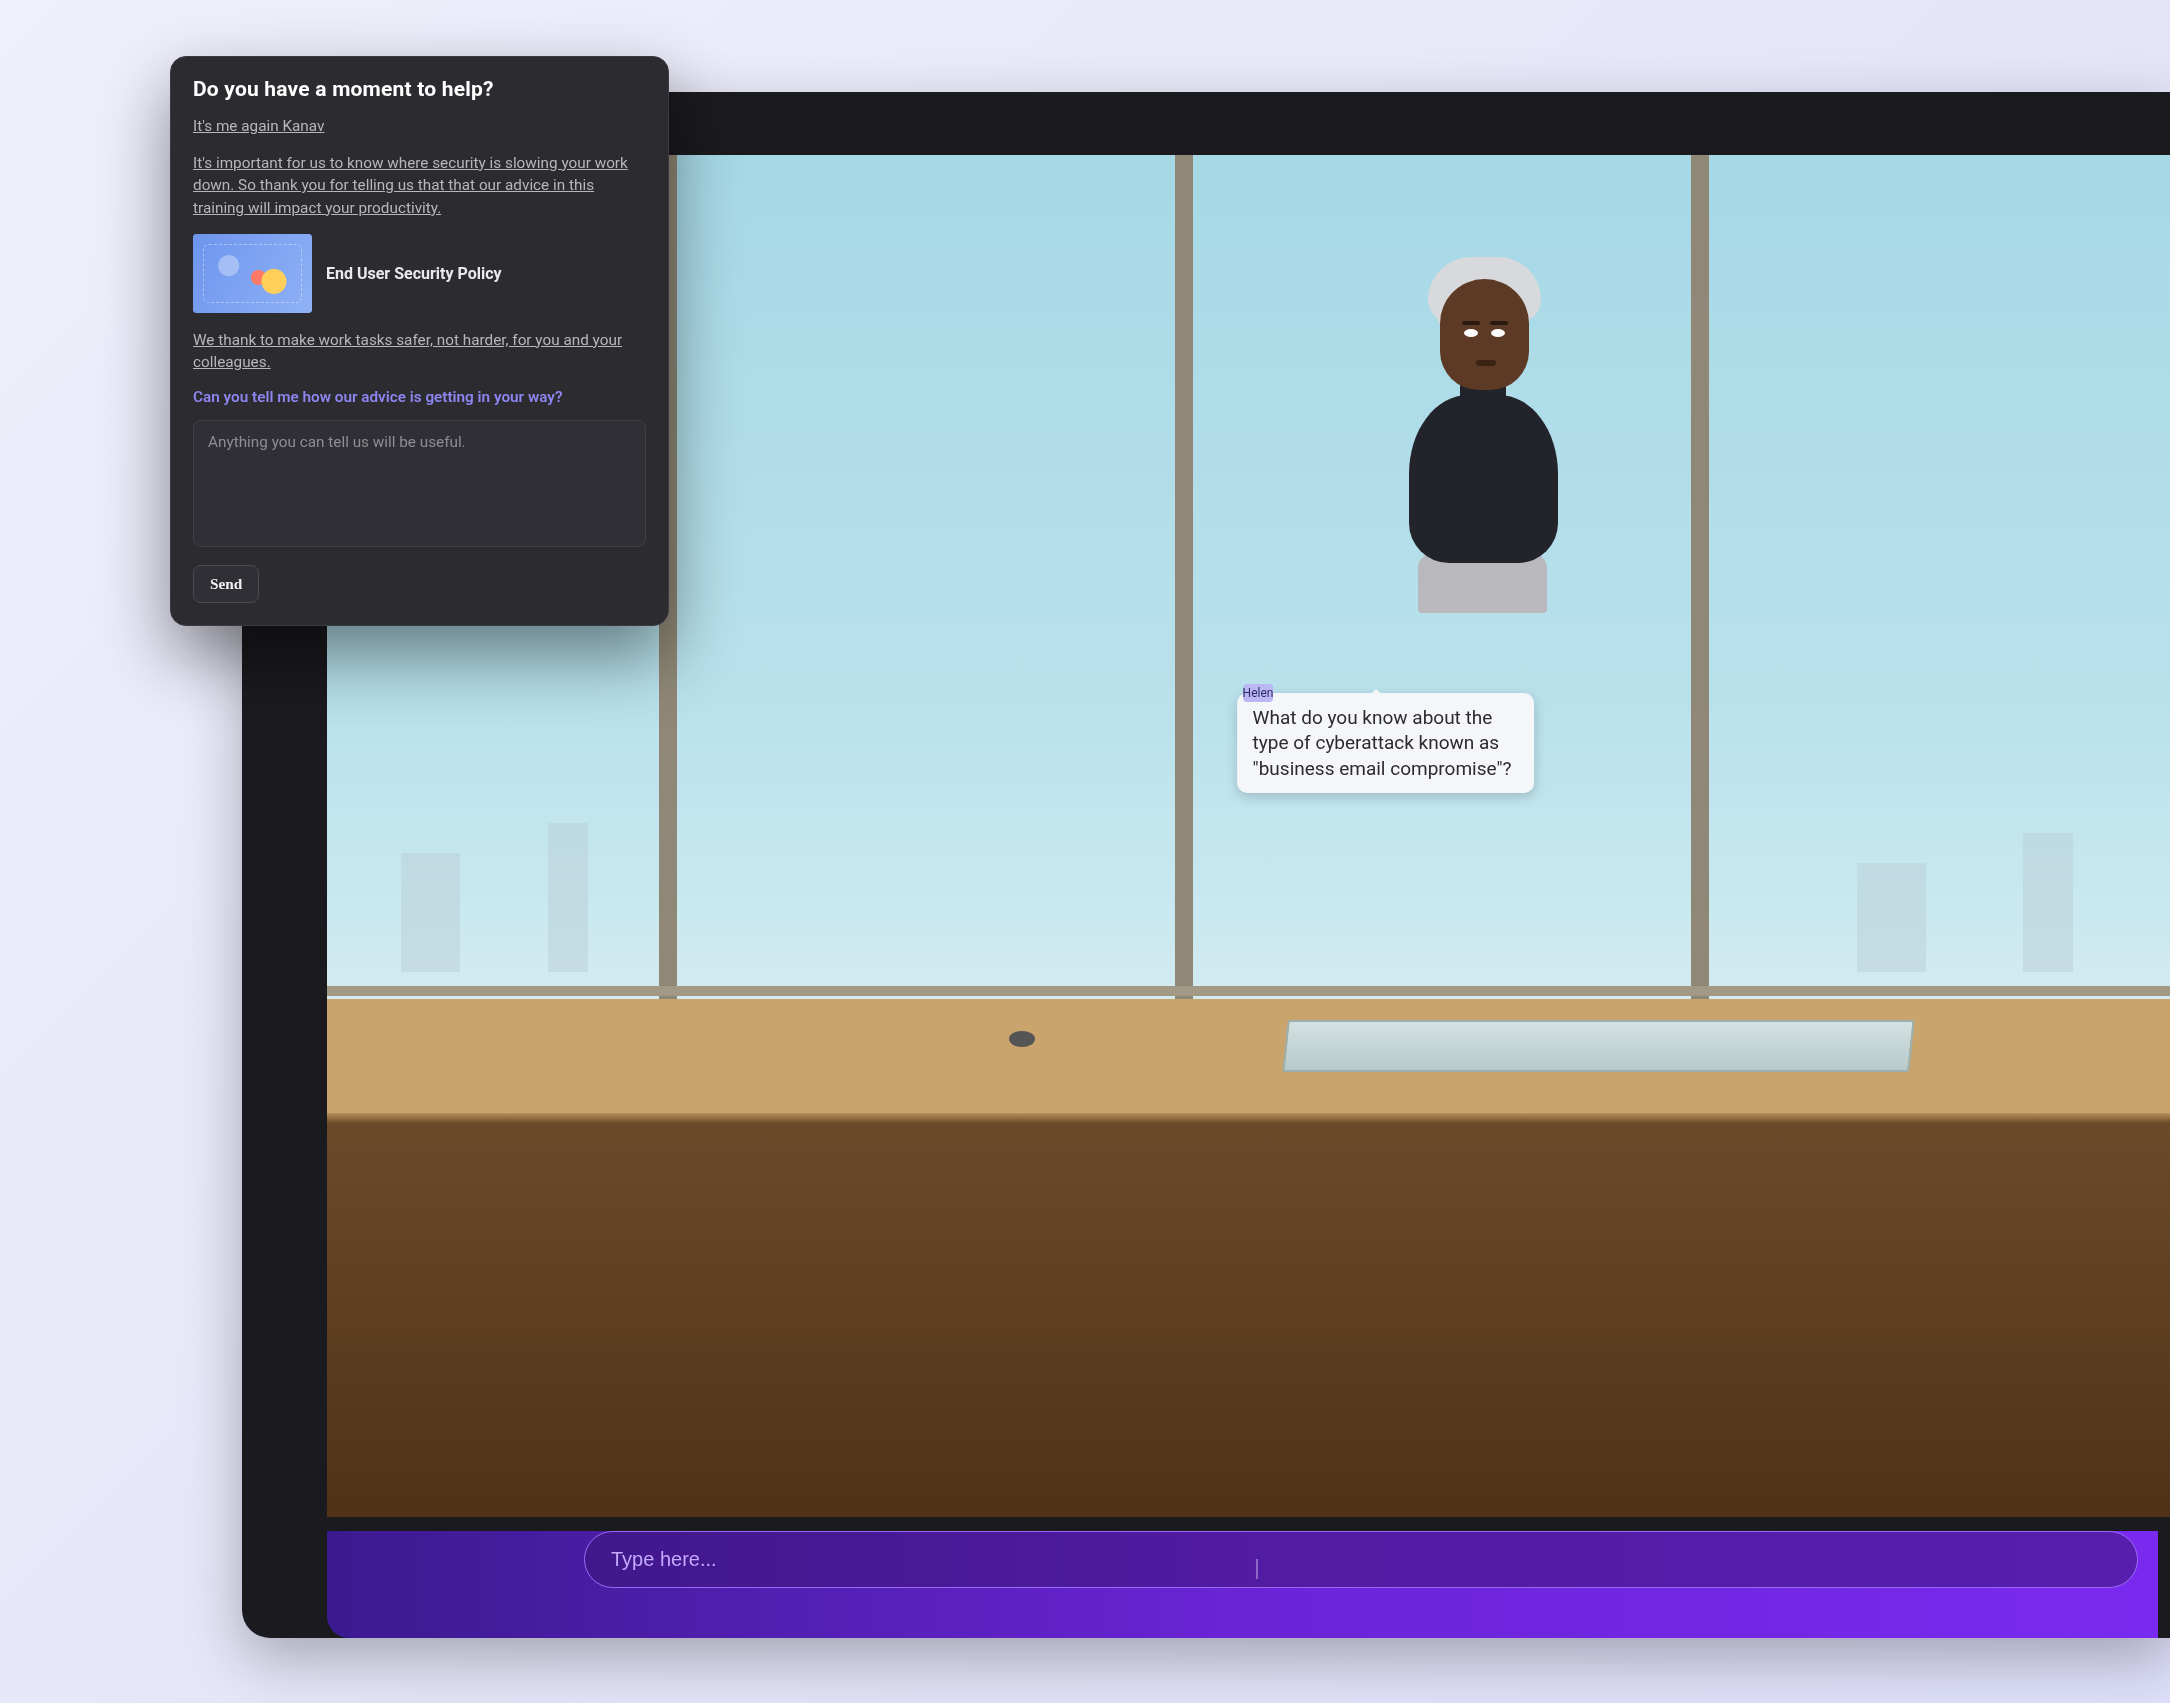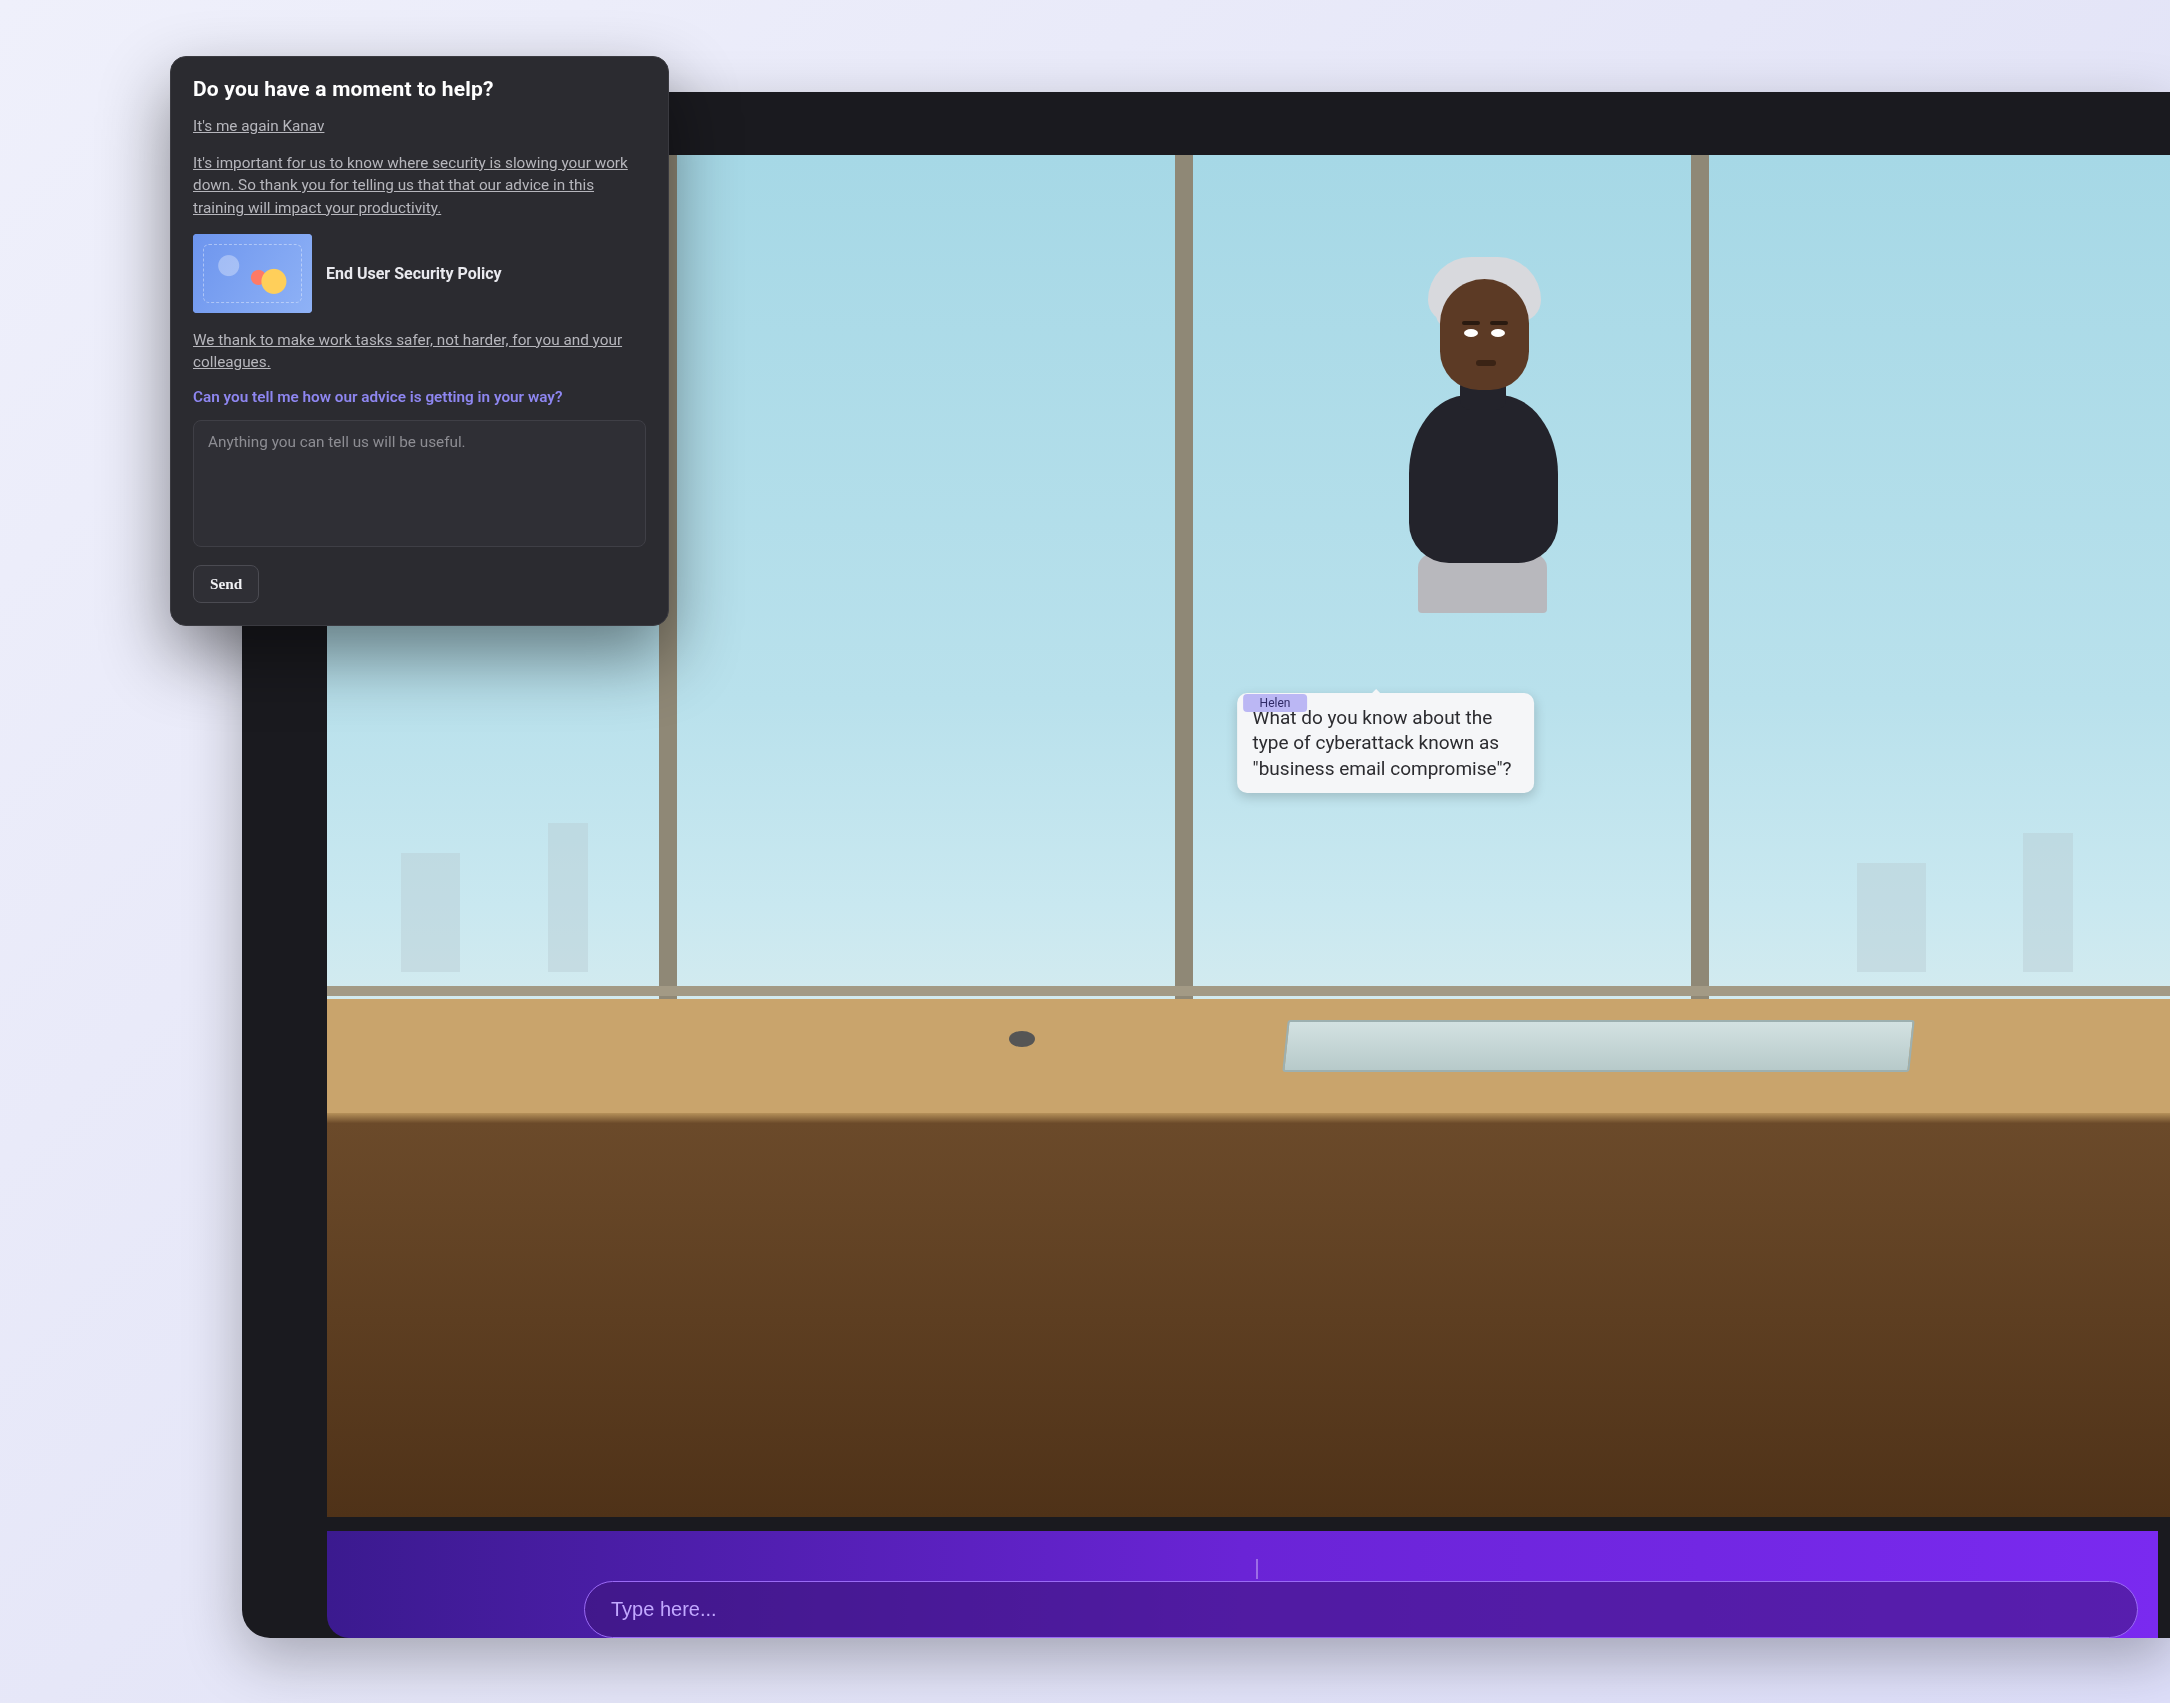--- a/index.html
+++ b/index.html
@@ -57,37 +57,37 @@
     .eye{ position:absolute; top:50px; width:14px; height:8px; background:#fff; border-radius:50%; }
     .eye.l{ left:24px; } .eye.r{ left:51px; }
     .brow{ position:absolute; top:42px; width:18px; height:4px; background:#2a1a10; border-radius:3px; }
     .brow.l{ left:22px; } .brow.r{ left:50px; }
     .mouth{ position:absolute; left:36px; top:81px; width:20px; height:6px; background:#3a2315; border-radius:4px; }
 
     
     .bubble-wrap{ position:absolute; left:50%; top:38%; transform:translate(-4%,0); }
     .bubble-name{
       display:inline-block; background:#bbb7f4; color:#2f2a66; font-size:12px;
-      padding:2px 17px; border-radius:4px; position:relative; left:6px; top:19px; z-index:2;
+      padding:2px 0; border-radius:4px; position:relative; left:6px; top:9px; z-index:2;
     }
     .bubble{
       background:#f5f6f8; color:#2c2c30; padding:12px 16px; border-radius:10px;
       max-width:297px; font-size:19px; line-height:1.35; position:relative;
       box-shadow:0 4px 12px rgba(0,0,0,.18);
     }
     .bubble::before{
       content:""; position:absolute; top:-14px; left:129px;
       border:10px solid transparent; border-bottom-color:#f5f6f8;
     }
 
     
     .inputbar{
       position:absolute; left:85px; right:12px; bottom:0; height:107px;
       background:linear-gradient(90deg,#3b1a8f,#6a24d6 50%,#7a2af0);
-      border-radius:0 0 0 22px; display:flex; align-items:flex-end; padding:0 20px 0 257px;
+      border-radius:0 0 0 22px; display:flex; align-items:flex-start; padding:0 20px 0 257px;
     }
     .game-input{
       flex:1; height:57px; border-radius:30px; border:1.5px solid #9a6af5;
       background:rgba(60,20,120,.55); color:#d9c9ff; font-size:20px; padding:0 26px;
       outline:none;
     }
     .game-input::placeholder{ color:#c2a8ff; }
     .cursor-caret{ position:absolute; left:929px; bottom:59px; width:2px; height:20px; background:#e8dcff; opacity:.4; }
 
     

